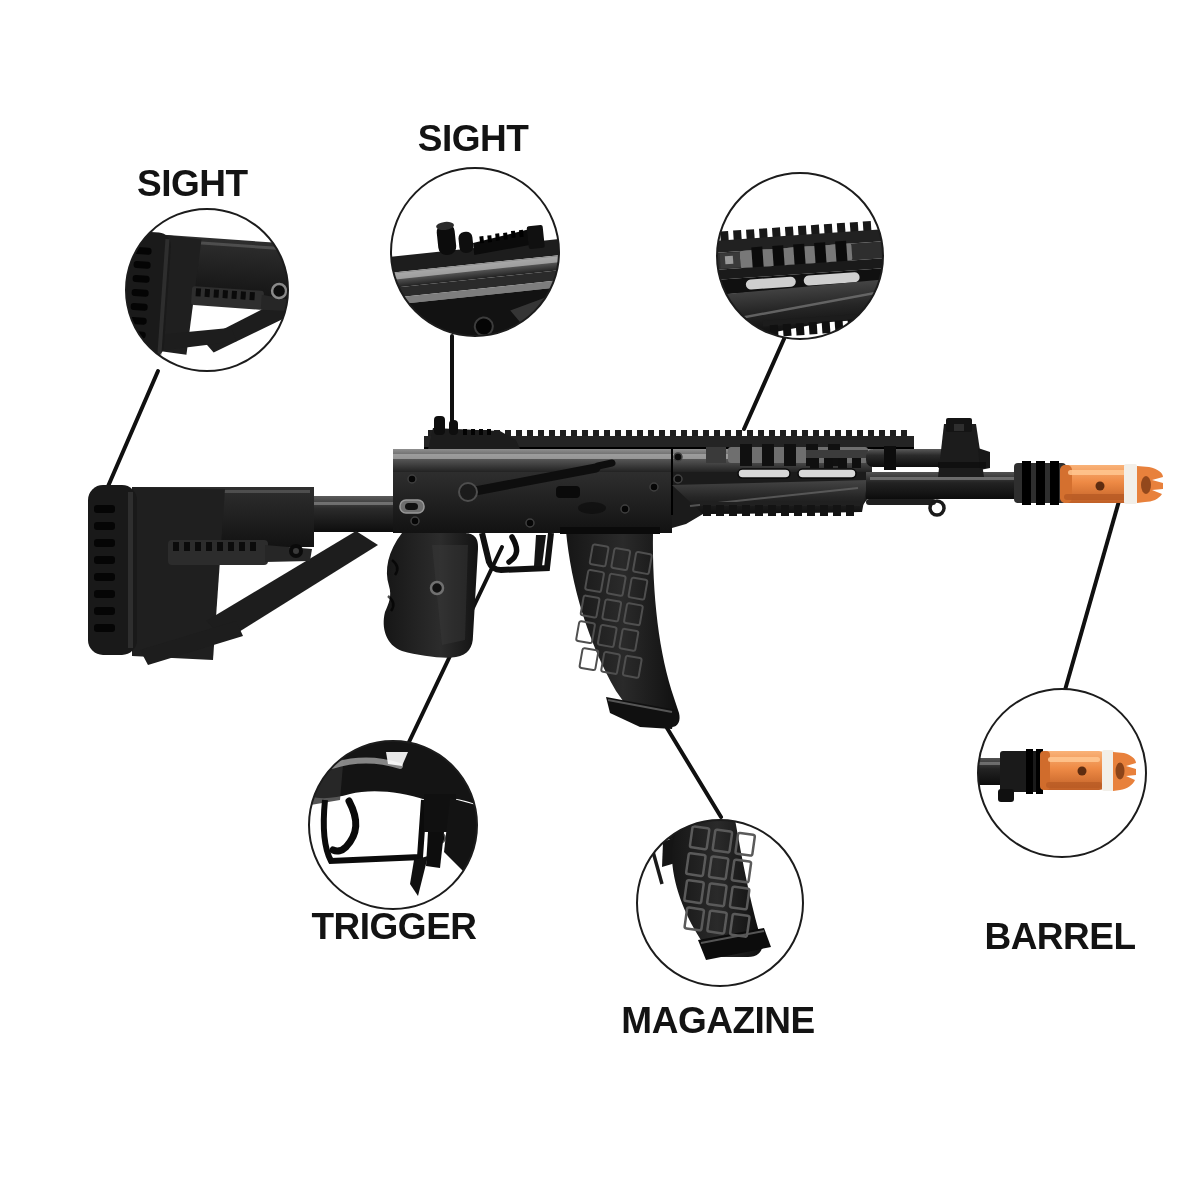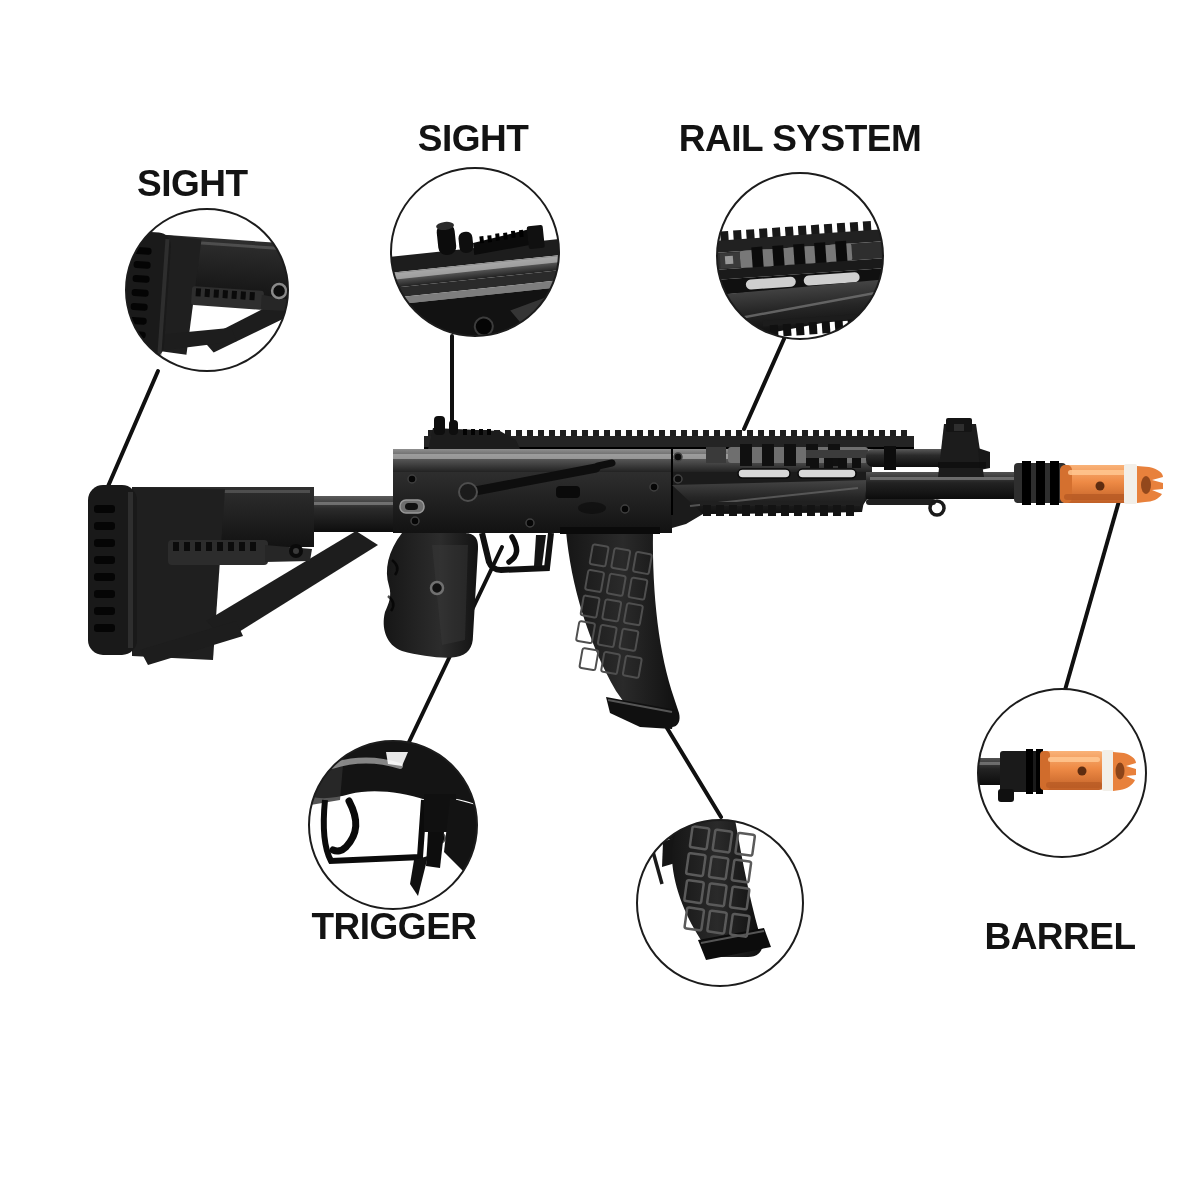--- a/index.html
+++ b/index.html
@@ -507,16 +507,16 @@
       <path d="M1113,752 L1124,753 C1131,755 1136,759 1136,763 L1126,766 L1136,769 L1136,775 L1126,776 L1135,780
                C1133,785 1127,789 1120,790 L1113,791 Z" fill="#e8813c"></path>
       <ellipse cx="1120" cy="771" rx="4.5" ry="8.5" fill="#8c4419"></ellipse>
     </g>
     <circle cx="1062" cy="773" r="84" fill="none" stroke="#1c1c1c" stroke-width="2"></circle>
   </g>
 </svg>
 
   <div class="part-label" style="left:137px;top:166px;">SIGHT</div>
   <div class="part-label centered" style="left:473px;top:121px;">SIGHT</div>
-  <div class="part-label centered" style="left:800px;top:121px;">RAIL SYSTEM</div>
   <div class="part-label centered" style="left:394px;top:909px;">TRIGGER</div>
+  <div class="part-label centered" style="left:718px;top:1003px;">MAGAZINE</div>
   <div class="part-label centered" style="left:1060px;top:871px;margin-top:48px;">BARREL</div>
 </div>
 
 </body></html>

